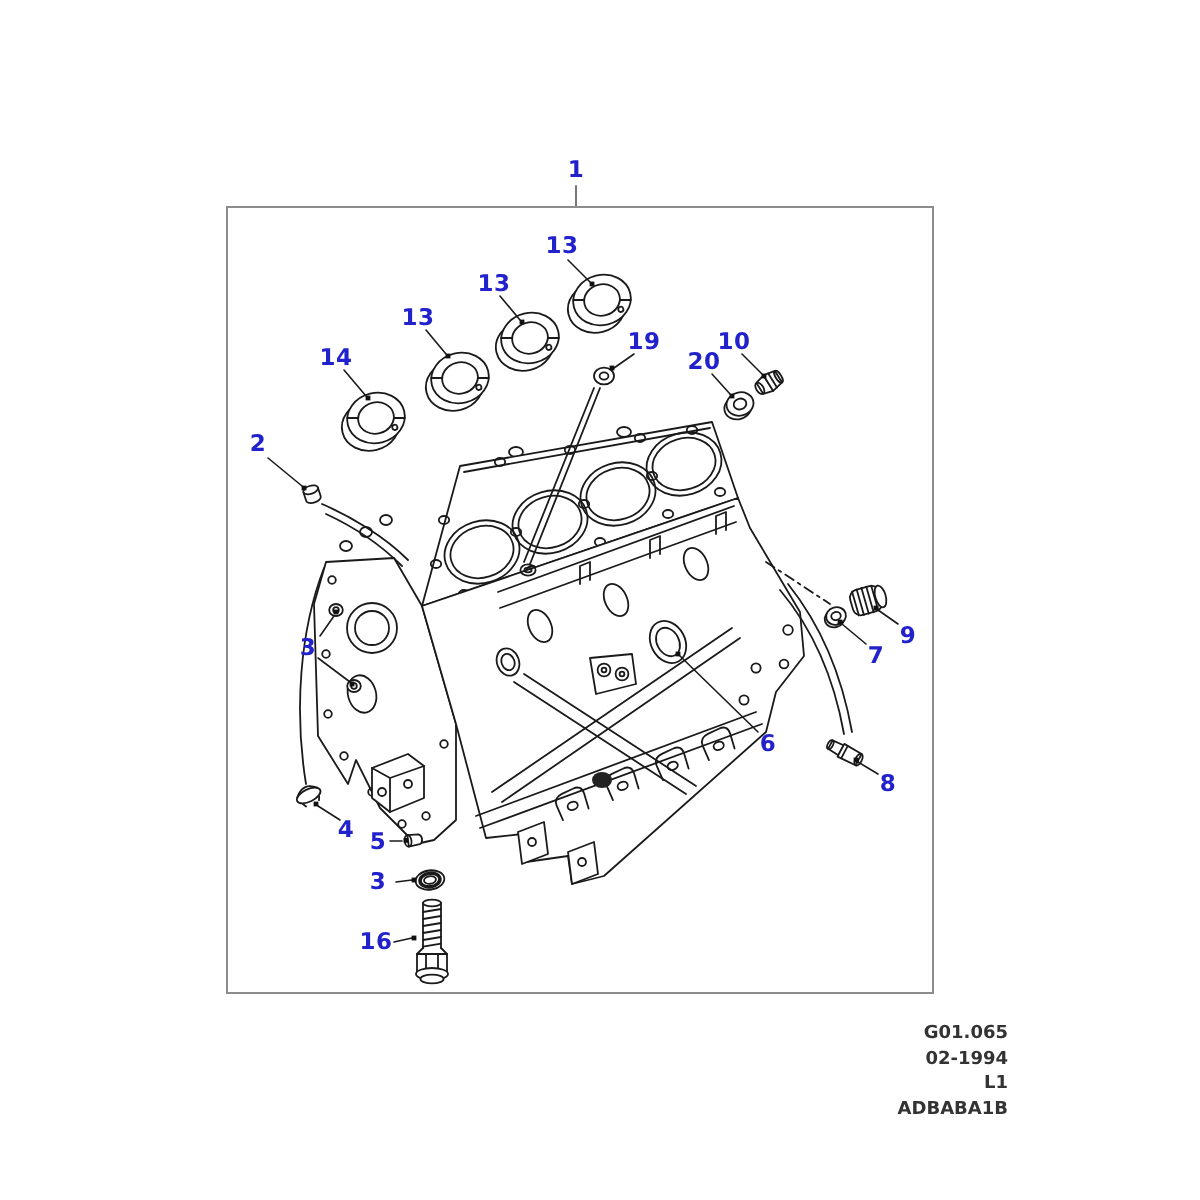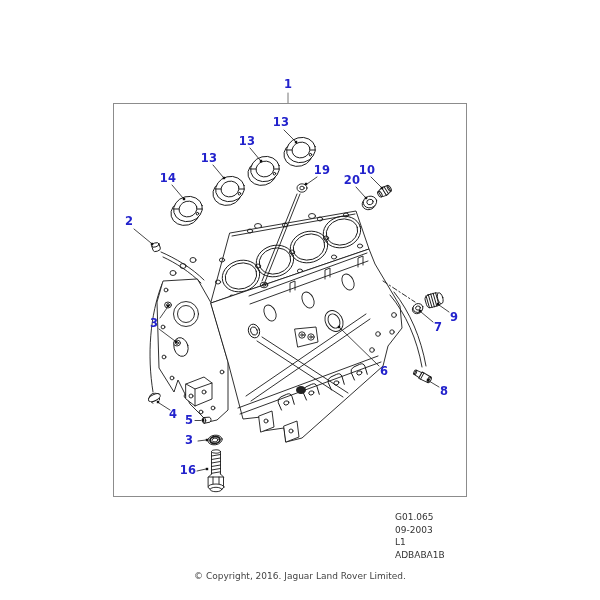--- a/index.html
+++ b/index.html
@@ -4,22 +4,22 @@
 <style>
   html,body{margin:0;padding:0;background:#fff;}
   .page{position:relative;width:600px;height:600px;background:#fff;overflow:hidden;
         font-family:"DejaVu Sans",sans-serif;}
   .frame{position:absolute;left:113px;top:103px;width:354px;height:394px;
          border:1px solid #8c8c8c;box-sizing:border-box;background:transparent;}
   svg.art{position:absolute;left:0;top:0;width:600px;height:600px;}
   .callout{position:absolute;transform:translate(-50%,-50%);
            font-weight:bold;font-size:11.5px;color:#2222cc;letter-spacing:.2px;
            cursor:pointer;line-height:1;user-select:none;}
-  .doc-info{position:absolute;left:395px;top:511px;width:80px;text-align:left;
-            font-size:9px;color:#333;line-height:12.5px;}
+  .doc-info{position:absolute;left:424px;top:511px;width:80px;text-align:right;
+            font-size:9px;color:#333;line-height:12.5px;font-weight:bold;}
   .copyright{position:absolute;left:0;top:571px;width:600px;text-align:center;
              font-size:9px;color:#444;}
 </style>
 </head>
 <body>
 
 <div class="page">
 
   <svg class="art" viewBox="0 0 600 600" xmlns="http://www.w3.org/2000/svg">
     <defs>
@@ -320,19 +320,18 @@
   <div class="callout" style="left:168px;top:179px">14</div>
   <div class="callout" style="left:209px;top:159px">13</div>
   <div class="callout" style="left:247px;top:142px">13</div>
   <div class="callout" style="left:281px;top:123px">13</div>
   <div class="callout" style="left:322px;top:171px">19</div>
   <div class="callout" style="left:188px;top:471px">16</div>
   <div class="callout" style="left:189px;top:441px">3</div>
 
   <div class="doc-info">
     <div>G01.065</div>
-    <div>09-2003</div>
+    <div>02-1994</div>
     <div>L1</div>
     <div>ADBABA1B</div>
   </div>
 
-  <div class="copyright">© Copyright, 2016. Jaguar Land Rover Limited.</div>
 </div>
 
 </body></html>

